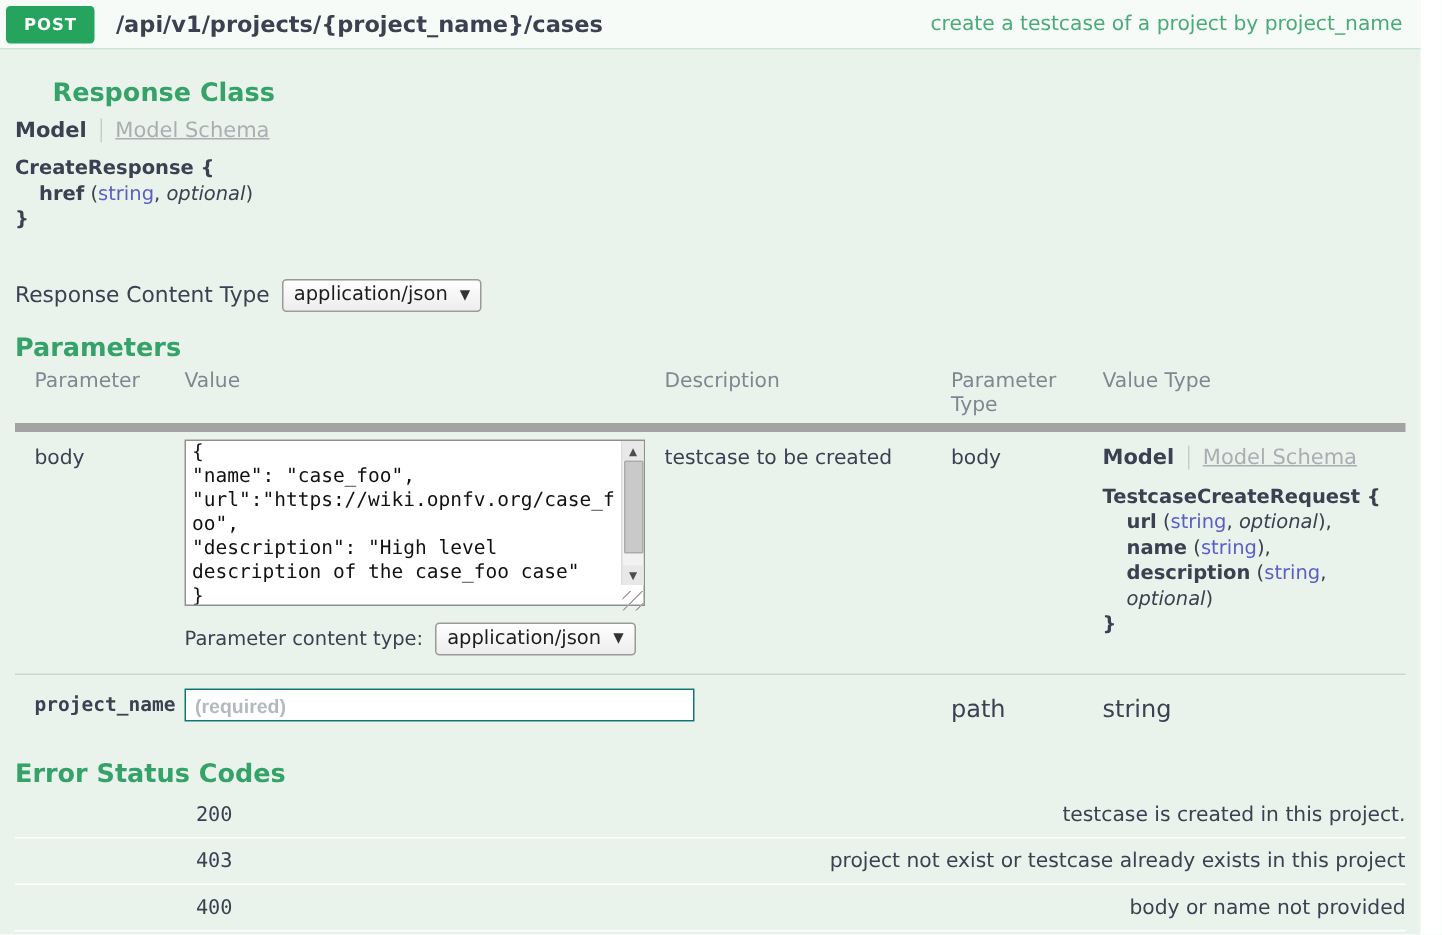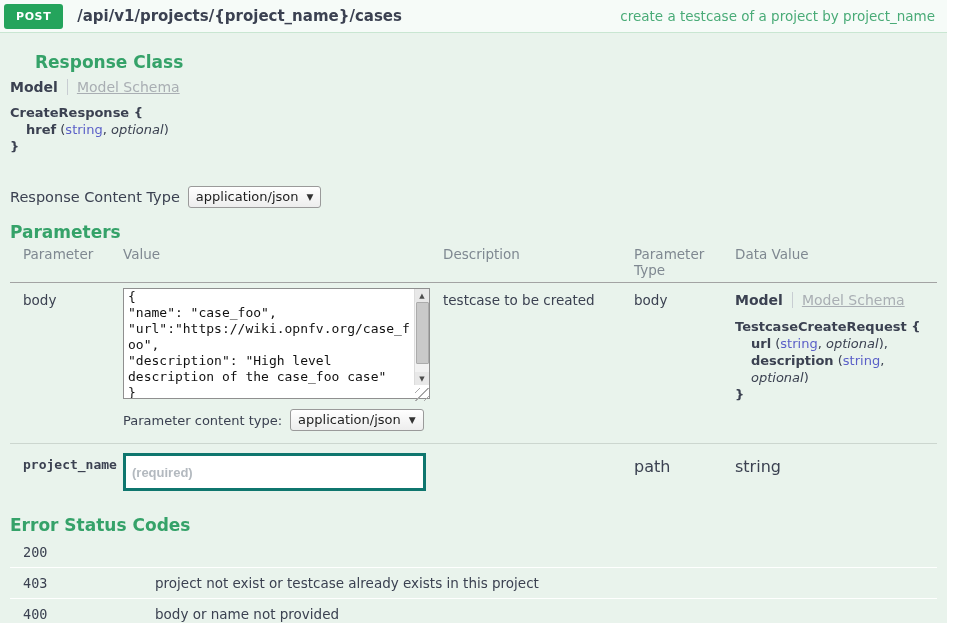--- a/index.html
+++ b/index.html
@@ -41,21 +41,21 @@
   .rct-row { display:flex; align-items:center; margin:31px 0 0 10px; }
   .rct-label { font-size:14.5px; }
   .fake-select { display:inline-flex; align-items:center; margin-left:8px;
     background:linear-gradient(#ffffff,#ededed); border:1px solid #9a9a9a; border-radius:3px;
     padding:2px 7px 3px 7px; font-size:13px; color:#1d1d1d; cursor:pointer; }
   .fake-select .arrow { font-size:9px; margin-left:8px; color:#333; }
 
   
   .ptable { margin:3px 10px 0 10px; }
   .p-grid { display:grid; grid-template-columns:113px 320px 191px 101px 1fr; }
-  .p-head { border-bottom:1px solid #a3a3a3; padding-bottom:4px; margin-top:4px; }
+  .p-head { border-bottom:6px solid #a3a3a3; padding-bottom:4px; margin-top:4px; }
   .p-head > div { font-size:13.5px; color:#7f8891; }
   .cell-first { padding-left:13px; }
   .p-row-body { padding-top:5px; border-bottom:1px solid #ccd6cf; padding-bottom:12px; }
   .p-row-body > div { font-size:13.5px; }
   .pname { padding-top:4px; font-size:13.5px; }
   .pname-mono { font-family:"DejaVu Sans Mono","Liberation Mono",monospace; font-weight:bold; font-size:13px; }
   .pdesc, .ptype { padding-top:4px; }
 
   
   .ta-wrap { position:relative; width:307px; }
@@ -70,33 +70,33 @@
   .sb-btn.down { position:absolute; bottom:0; left:0; right:0; }
   .sb-thumb { position:absolute; top:13px; left:1px; width:13px; height:62px;
     background:#c9c9c9; border:1px solid #ababab; border-radius:1px; }
   .resize-grip { position:absolute; right:1px; bottom:1px; width:14px; height:13px;
     background:repeating-linear-gradient(315deg, transparent 0 3px, #a8a8a8 3px 4px, transparent 4px 6px); }
 
   .pct-row { display:flex; align-items:center; margin-top:7px; font-size:13px; }
 
   
   .p-row-proj { padding-top:9px; padding-bottom:11px; }
-  .proj-input { width:303px; height:22px; border:3px solid #0f766e; background:#fff;
-    font-size:13px; padding:16px 6px; color:#333; outline:none; }
+  .proj-input { width:340px; height:22px; border:1px solid #0f766e; background:#fff;
+    font-size:13px; padding:4px 6px; color:#333; outline:none; }
   .proj-input::placeholder { color:#b3b9bf; font-weight:600; opacity:1; }
 
   
   .dt-sig { margin-top:10px; }
 
   
   .etable { margin:2px 10px 0 10px; }
   .e-grid { display:grid; grid-template-columns:145px 1fr; }
   .e-head { border-bottom:1px solid #999; padding-bottom:4px; margin-top:3px; }
   .e-head > div { font-size:13.5px; color:#7f8891; }
-  .e-row { border-bottom:1px solid rgba(255,255,255,0.95); }
+  .e-row { border-bottom:1px solid rgba(255,255,255,0.95);text-align:right; }
   .e-row > div { padding:7px 0 7px 0; font-size:13.5px; }
   .e-code { font-family:"DejaVu Sans Mono","Liberation Mono",monospace; font-size:13px; padding-left:13px !important; }
 </style>
 </head>
 <body>
 
 <div class="panel">
 
   <div class="op-header">
     <span class="method-badge">POST</span>
@@ -124,21 +124,21 @@
     </span>
   </div>
 
   <h2 class="section-h h-params">Parameters</h2>
   <div class="ptable">
     <div class="p-grid p-head">
       <div class="cell-first">Parameter</div>
       <div>Value</div>
       <div>Description</div>
       <div>Parameter Type</div>
-      <div>Data Value</div>
+      <div>Value Type</div>
     </div>
 
     <div class="p-grid p-row-body">
       <div class="pname cell-first">body</div>
       <div>
         <div class="ta-wrap">
           <textarea class="body-textarea" spellcheck="true" style="">{
 "name": "case_foo",
 "url":"https://wiki.opnfv.org/case_foo",
 "description": "High level description of the case_foo case"
@@ -162,20 +162,21 @@
       <div class="ptype">body</div>
       <div>
         <div class="tabs" style="padding-top:4px;">
           <span class="tab-active">Model</span>
           <span class="tab-divider"></span>
           <span class="tab-inactive">Model Schema</span>
         </div>
         <div class="sig dt-sig">
           <div class="sig-open">TestcaseCreateRequest {</div>
           <div class="sig-prop"><span class="prop-name">url</span><span> (</span><span class="prop-type">string</span><span>, </span><span class="prop-mod">optional</span><span>),</span></div>
+          <div class="sig-prop"><span class="prop-name">name</span><span> (</span><span class="prop-type">string</span><span></span><span class="prop-mod"></span><span>),</span></div>
           <div class="sig-prop"><span class="prop-name">description</span><span> (</span><span class="prop-type">string</span><span>, </span><span class="prop-mod">optional</span><span>)</span></div>
           <div class="sig-close">}</div>
         </div>
       </div>
     </div>
 
     <div class="p-grid p-row-proj">
       <div class="pname-mono cell-first" style="padding-top:4px;">project_name</div>
       <div>
         <input class="proj-input" type="text" placeholder="(required)" style="">
@@ -183,20 +184,21 @@
       <div class="pdesc"></div>
       <div class="ptype">path</div>
       <div class="ptype">string</div>
     </div>
   </div>
 
   <h2 class="section-h h-errors">Error Status Codes</h2>
   <div class="etable">
     <div class="e-grid e-row">
       <div class="e-code">200</div>
+      <div>testcase is created in this project.</div>
     </div>
     <div class="e-grid e-row">
       <div class="e-code">403</div>
       <div>project not exist or testcase already exists in this project</div>
     </div>
     <div class="e-grid e-row">
       <div class="e-code">400</div>
       <div>body or name not provided</div>
     </div>
   </div>

